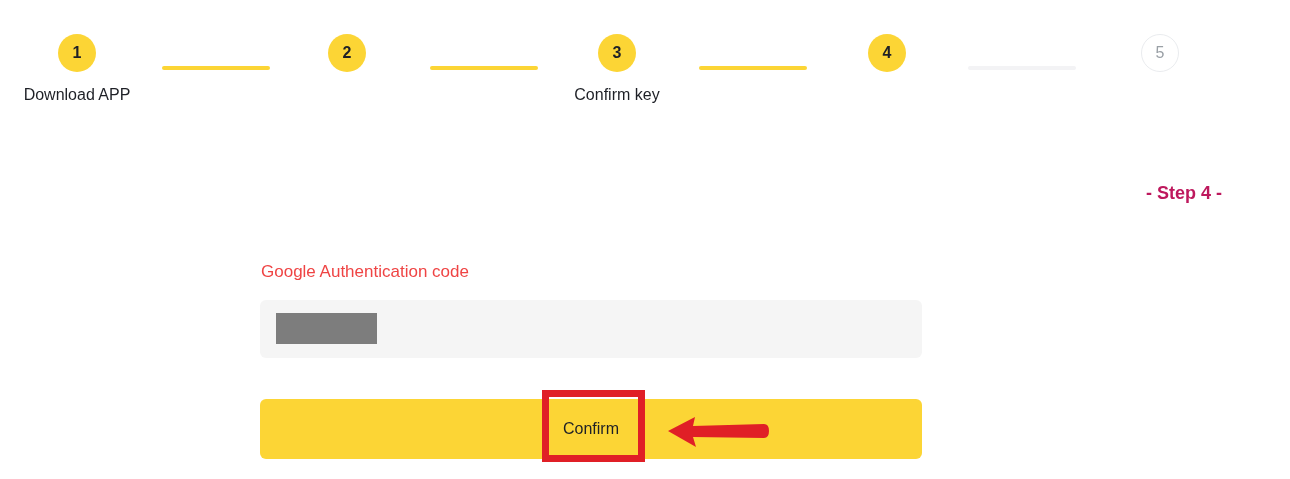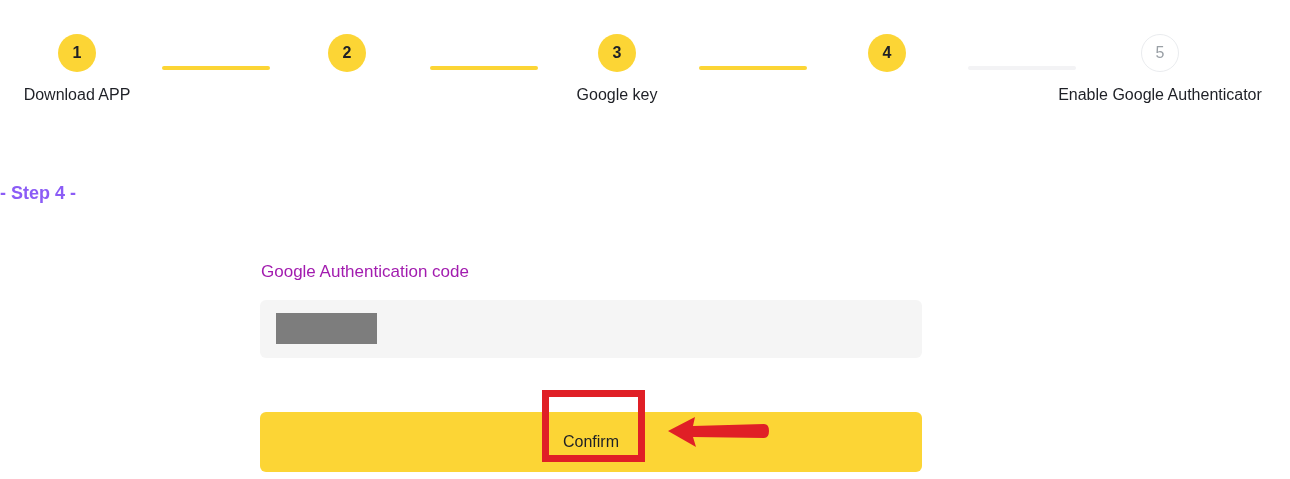--- a/index.html
+++ b/index.html
@@ -70,35 +70,35 @@
   }
   .connector.done { background: #fcd535; }
   .connector.pending { background: #f3f3f5; }
 
   
   #step-title {
     position: absolute;
     left: 0;
     top: 180px;
     width: 1222px;
-    text-align: left;
+    text-align: right;
     font-size: 18px;
     font-weight: 700;
-    color: #8b5cf6;
+    color: #be185d;
     line-height: 26px;
   }
 
   
   #field-label {
     position: absolute;
     left: 261px;
     top: 260px;
     font-size: 17px;
     line-height: 24px;
-    color: #a21caf;
+    color: #ef4444;
   }
   #code-input {
     position: absolute;
     left: 260px;
     top: 300px;
     width: 662px;
     height: 58px;
     background: #f5f5f5;
     border: none;
     border-radius: 6px;
@@ -110,21 +110,21 @@
     top: 13px;
     width: 101px;
     height: 31px;
     background: #7d7d7d;
   }
 
   
   #confirm-button {
     position: absolute;
     left: 260px;
-    top: 412px;
+    top: 399px;
     width: 662px;
     height: 60px;
     background: #fcd535;
     border: none;
     border-radius: 6px;
     color: #1e2026;
     font-family: "Liberation Sans", sans-serif;
     font-size: 16px;
     line-height: 60px;
     text-align: center;
@@ -166,30 +166,29 @@
     <div class="step-circle done">1</div>
     <div class="step-label">Download APP</div>
   </div>
 
   <div class="step" style="left:217px;">
     <div class="step-circle done">2</div>
   </div>
 
   <div class="step" style="left:487px;">
     <div class="step-circle done">3</div>
-    <div class="step-label">Google key</div>
+    <div class="step-label">Confirm key</div>
   </div>
 
   <div class="step" style="left:757px;">
     <div class="step-circle done">4</div>
   </div>
 
   <div class="step" style="left:1030px;">
     <div class="step-circle pending">5</div>
-    <div class="step-label">Enable Google Authenticator</div>
   </div>
 </div>
 
 <div id="step-title">- Step 4 -</div>
 
 <div id="field-label">Google Authentication code</div>
 
 <div id="code-input">
   <div id="code-redaction"></div>
 </div>

